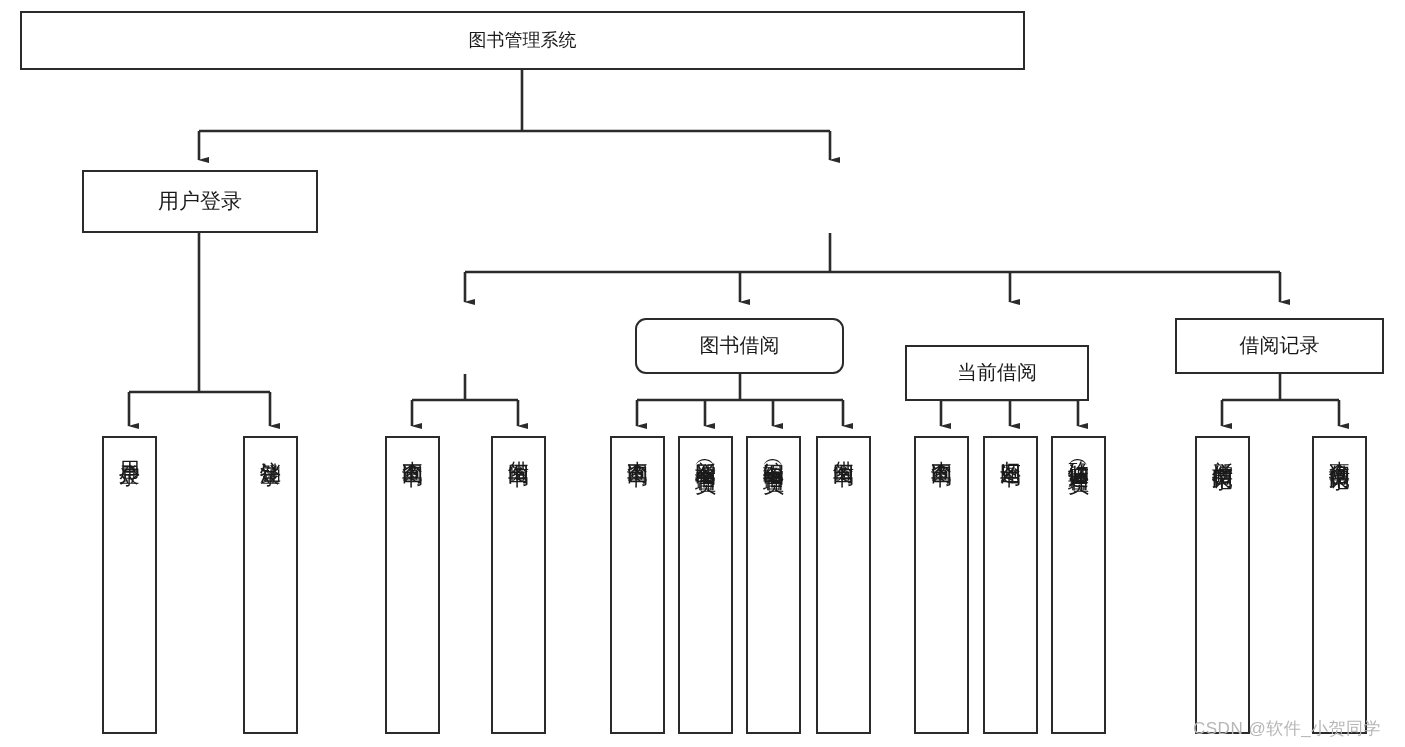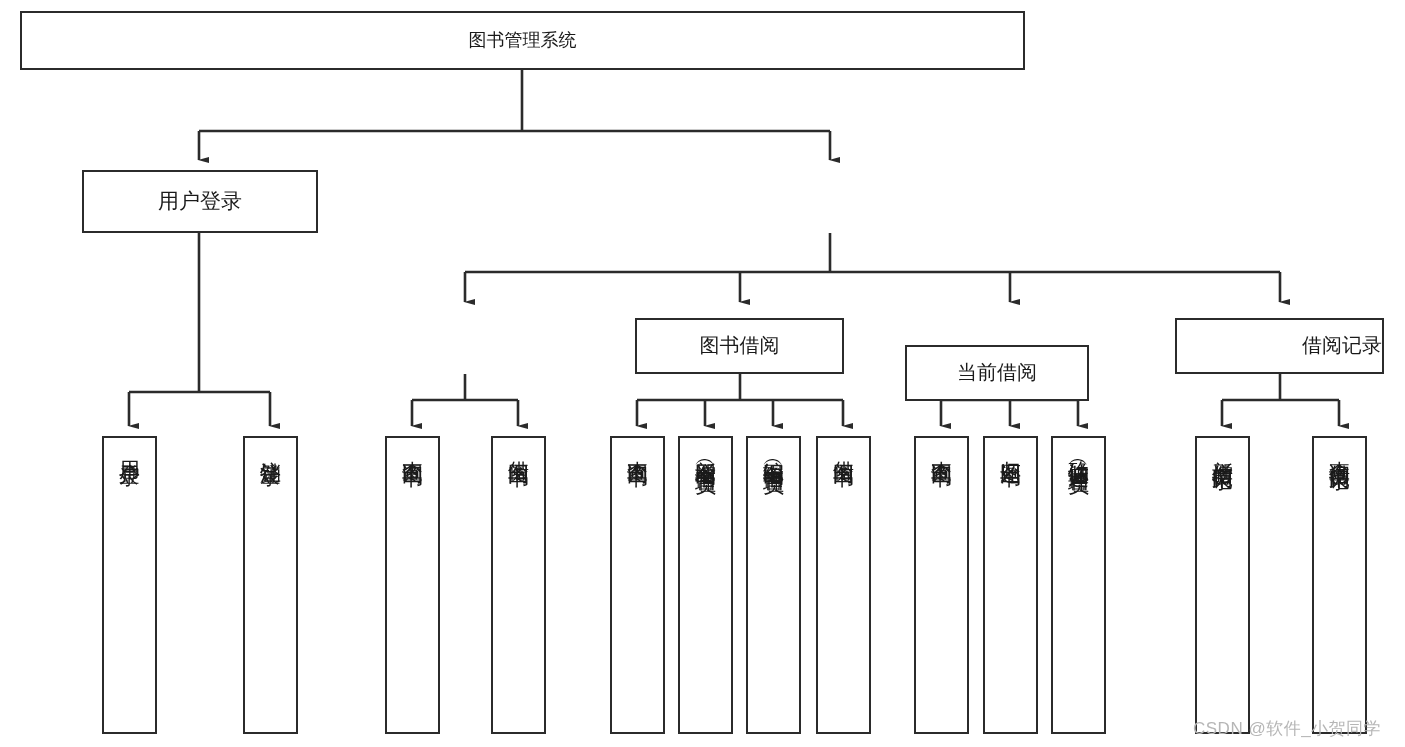--- a/index.html
+++ b/index.html
@@ -125,27 +125,27 @@
   </svg>
 
   <div class="node root" style="left:20px; top:11px; width:1005px; height:59px;">
     <span class="label">图书管理系统</span>
   </div>
 
   <div class="node level1" style="left:82px; top:170px; width:236px; height:63px;">
     <span class="label">用户登录</span>
   </div>
 
-  <div class="node level2" style="left:635px; top:318px; width:209px; height:56px;">
+  <div class="node level2" style="left:635px; top:318px; width:209px; height:56px;border-radius:11px;">
     <span class="label">图书借阅</span>
   </div>
   <div class="node level2" style="left:905px; top:318px; width:184px; height:56px;margin-top:27px;">
     <span class="label">当前借阅</span>
   </div>
-  <div class="node level2" style="left:1175px; top:318px; width:209px; height:56px;justify-content:flex-end;">
+  <div class="node level2" style="left:1175px; top:318px; width:209px; height:56px;">
     <span class="label">借阅记录</span>
   </div>
 
   <div class="node leaf" style="left:102px; top:436px; width:55px; height:298px;">
     <span class="label">用户登录</span>
   </div>
   <div class="node leaf" style="left:243px; top:436px; width:55px; height:298px;">
     <span class="label">注销登录</span>
   </div>
 

